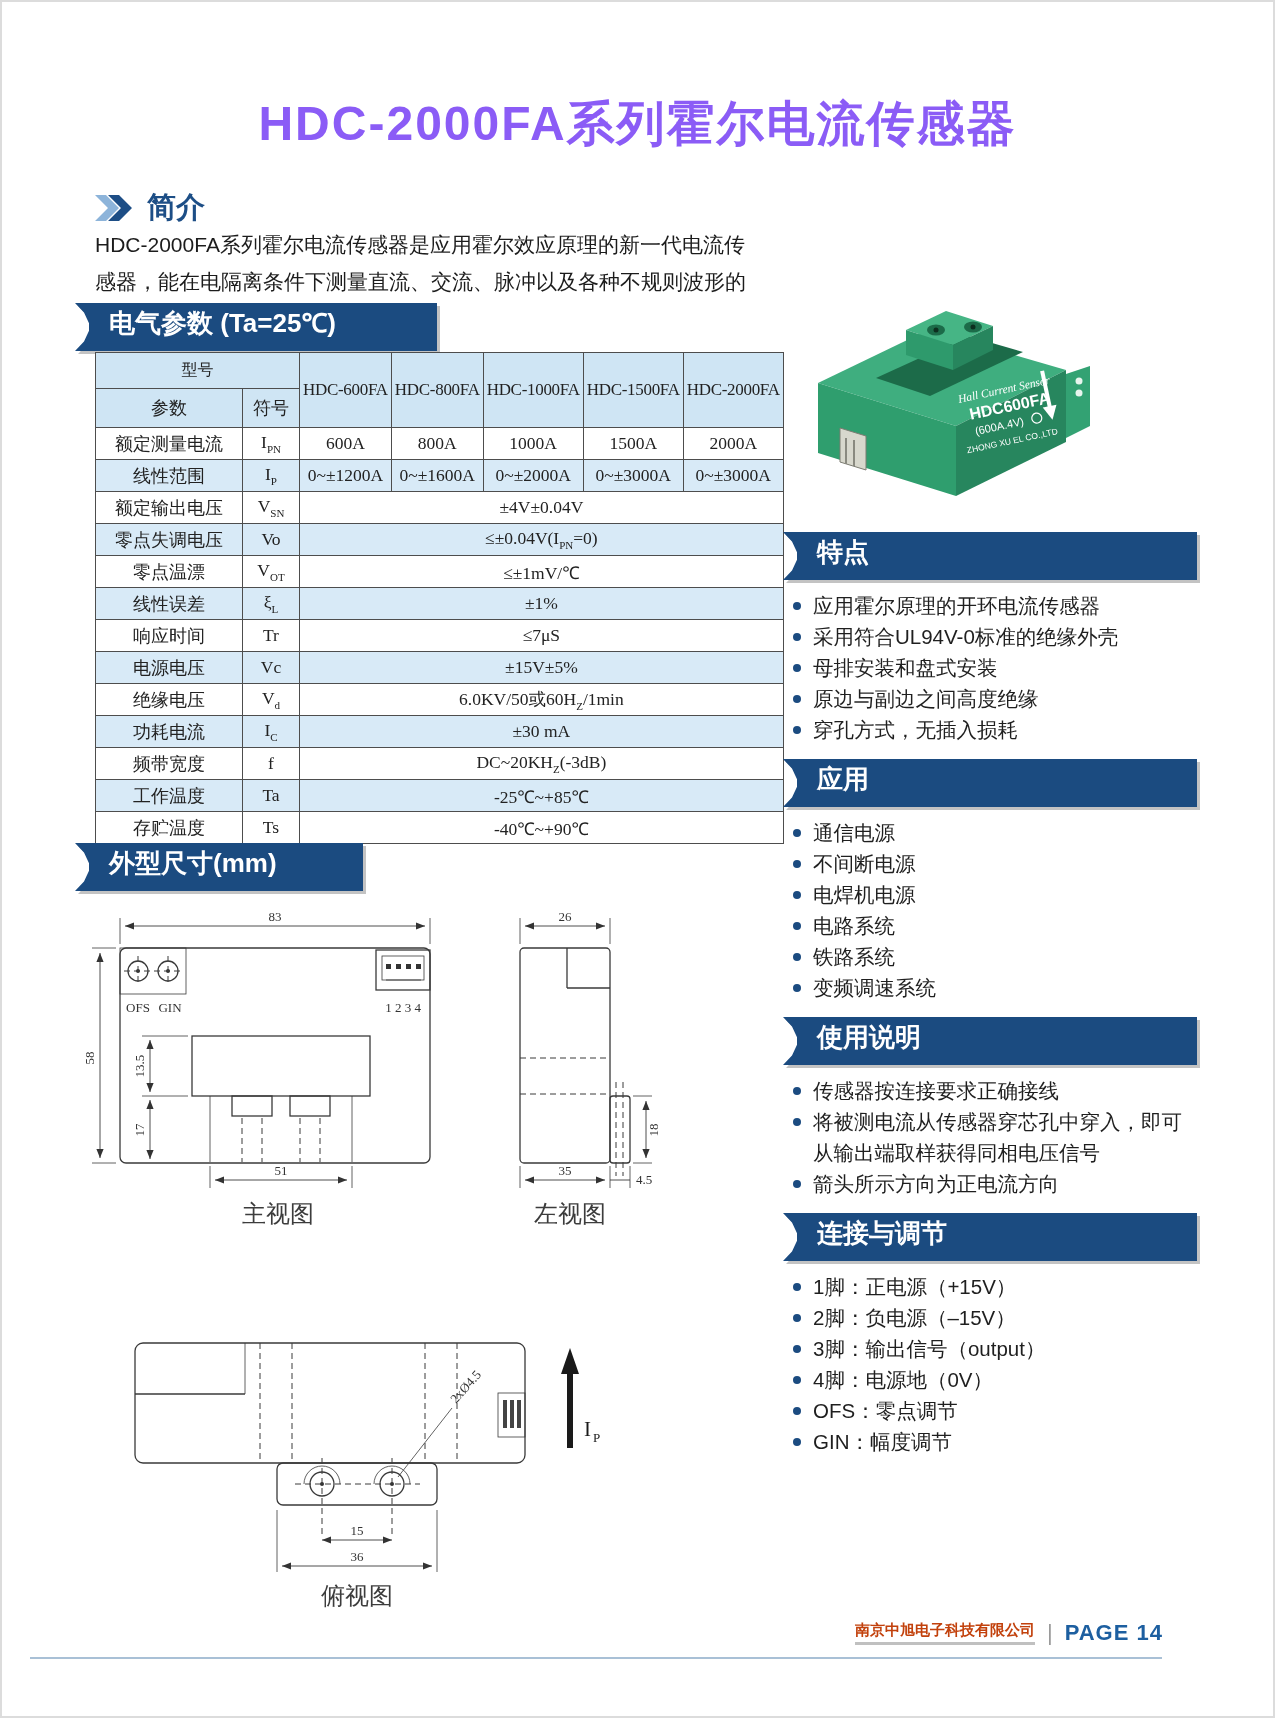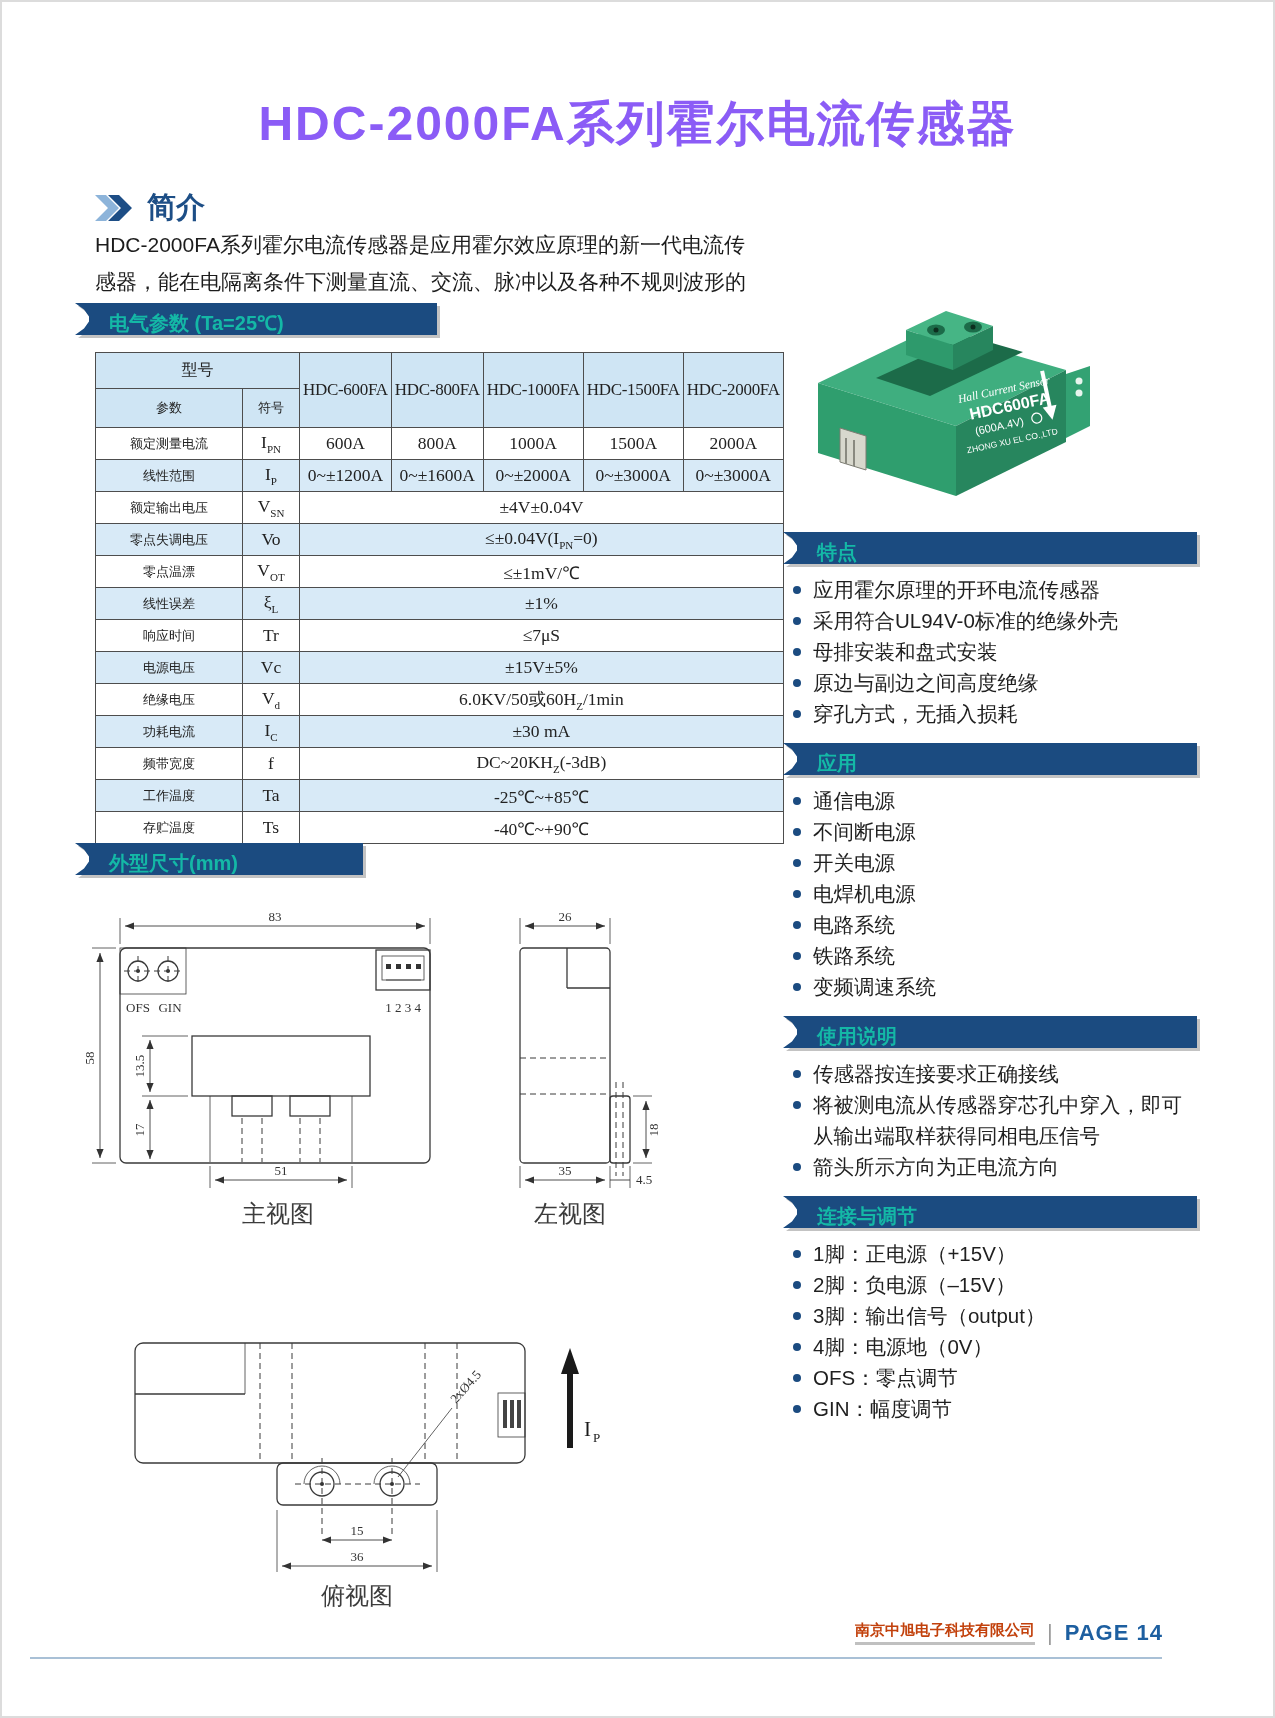--- a/index.html
+++ b/index.html
@@ -9,35 +9,35 @@
   
   .title{position:absolute;left:0;top:92px;width:100%;text-align:center;margin:0;
          font-size:48px;font-weight:700;letter-spacing:2px;color:#8b5cf6;}
   
   .intro-head{position:absolute;left:95px;top:188px;display:flex;align-items:center;gap:12px;}
   .intro-head .ih-text{font-size:29px;font-weight:700;color:#1d4e86;}
   .intro-body{position:absolute;left:95px;top:226px;width:668px;margin:0;
               font-size:21px;line-height:37px;color:#1c1c1c;}
   
   .banner-wrap{filter:drop-shadow(3px 3px 0 #c3c3c3);}
-  .banner{background:#1b4b80;color:#14b8a6;font-size:20px;font-weight:700;
-          height:32px;line-height:40px;padding-left:34px;box-sizing:border-box;
+  .banner{background:#1b4b80;color:#ffffff;font-size:26px;font-weight:700;
+          height:48px;line-height:40px;padding-left:34px;box-sizing:border-box;
           clip-path:polygon(0 0,100% 0,100% 100%,0 100%,9px 80%,14px 58%,14px 42%,9px 20%);}
   .elec-banner-pos{position:absolute;left:75px;top:303px;width:362px;}
   .dims-banner-pos{position:absolute;left:75px;top:843px;width:288px;}
   
   .spec-table{position:absolute;left:95px;top:352px;border-collapse:collapse;table-layout:fixed;}
   .spec-table th,.spec-table td{border:1px solid #4d4d4d;text-align:center;vertical-align:middle;
         padding:0 3px;overflow:hidden;white-space:nowrap;}
   .spec-table th{background:#cfe5f4;font-weight:400;}
   .spec-table .r1 th{height:35px;}
   .spec-table .r2 th{height:38px;}
   .spec-table td{height:31px;background:#fff;}
   .spec-table tr.alt td{background:#d8eaf7;}
-  .c-param{font-size:13px;font-family:Liberation Mono, monospace;}
+  .c-param{font-size:18px;font-family:Liberation Mono, monospace;}
   .c-sym,.c-val,.model-th{font-family:"Liberation Serif",serif;font-size:17.5px;}
   .model-th{font-size:17px;letter-spacing:-0.3px;}
   .spec-table sub{font-size:11px;}
   
   .right-col{position:absolute;left:783px;top:524px;width:414px;}
   .right-col .banner-wrap{margin-top:8px;}
   .bullet-list{margin:10px 0 14px 6px;}
   .bullet-item{display:flex;align-items:flex-start;font-size:20.5px;line-height:31px;color:#1f1f1f;}
   .bullet-item .dot{flex:0 0 8px;width:8px;height:8px;border-radius:50%;background:#1b4b80;
                     margin:12px 12px 0 4px;}
@@ -248,24 +248,20 @@
         <div class="bullet-item">
           <span class="dot"></span>
           <span class="bi-text">通信电源</span>
         </div>
         <div class="bullet-item">
           <span class="dot"></span>
           <span class="bi-text">不间断电源</span>
         </div>
         <div class="bullet-item">
           <span class="dot"></span>
-          <span class="bi-text">开关电源</span>
-        </div>
-        <div class="bullet-item">
-          <span class="dot"></span>
           <span class="bi-text">电焊机电源</span>
         </div>
         <div class="bullet-item">
           <span class="dot"></span>
           <span class="bi-text">电路系统</span>
         </div>
         <div class="bullet-item">
           <span class="dot"></span>
           <span class="bi-text">铁路系统</span>
         </div>

